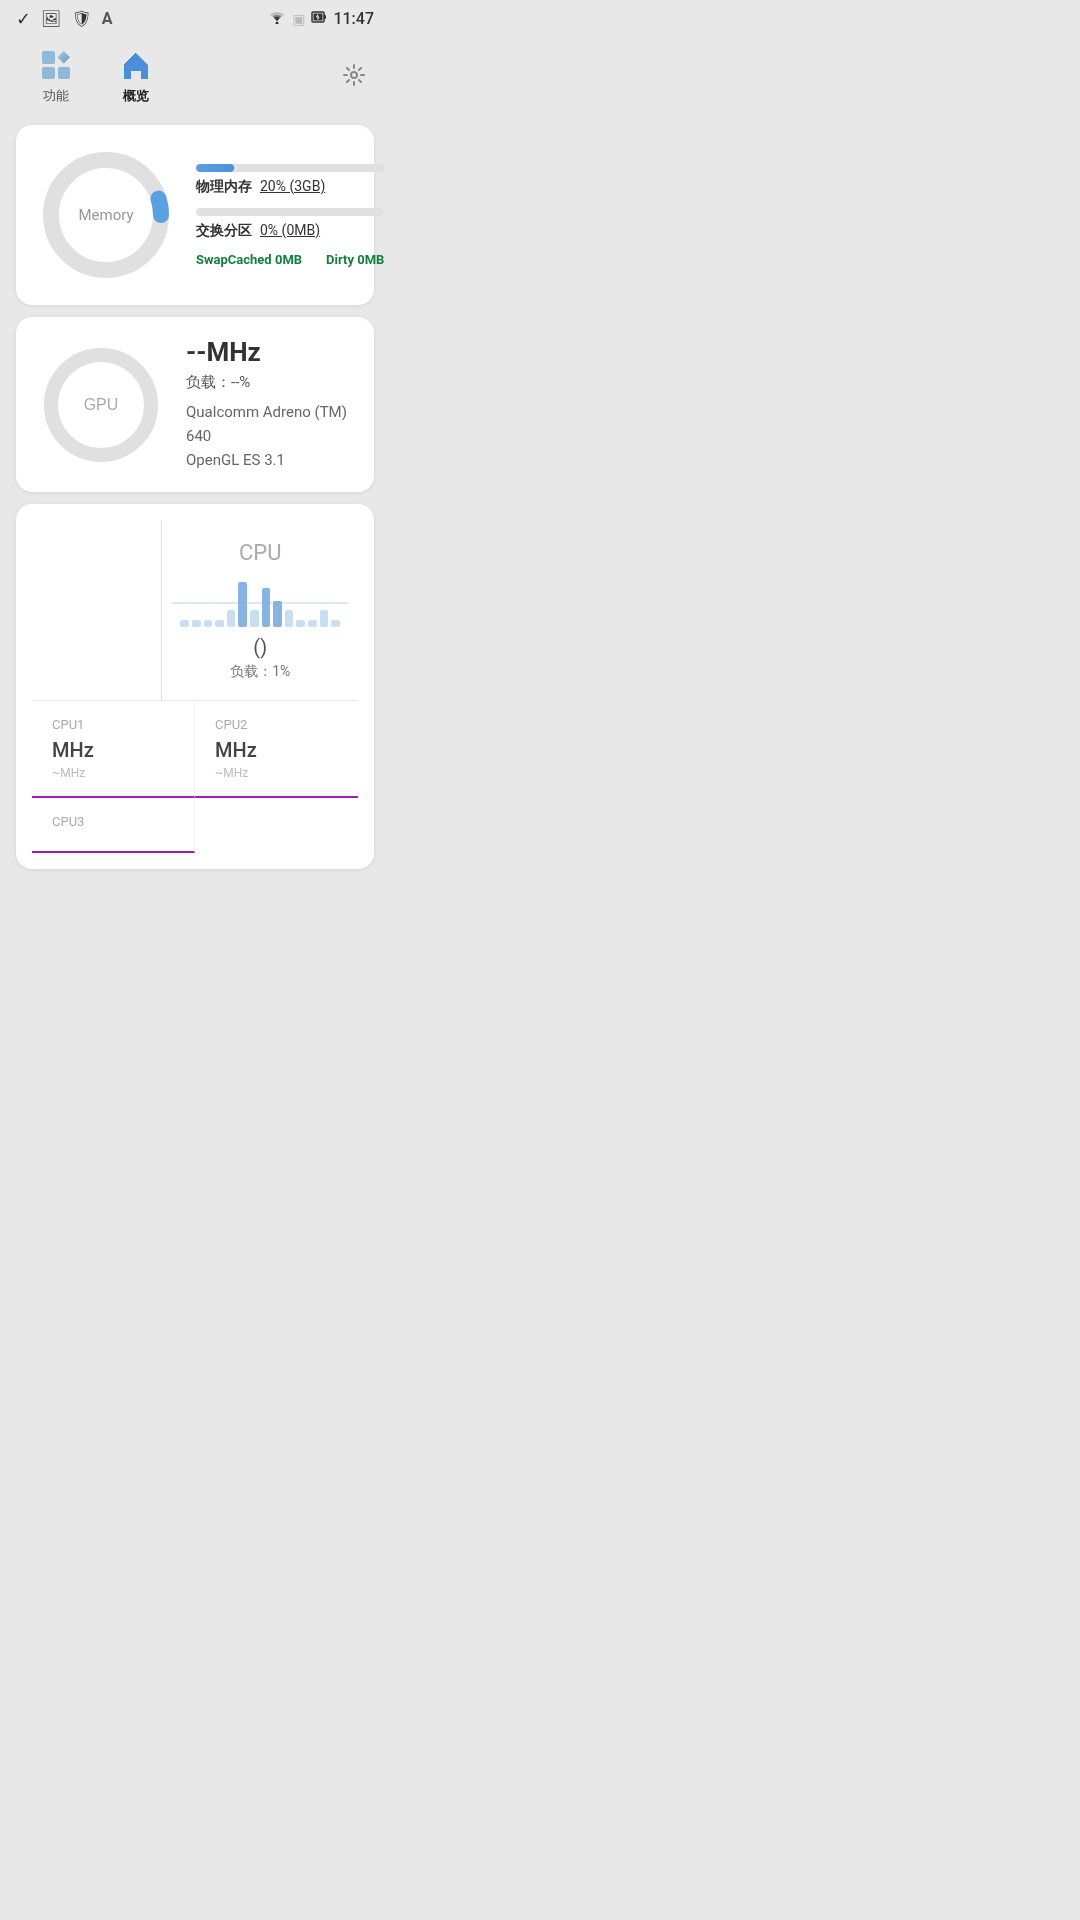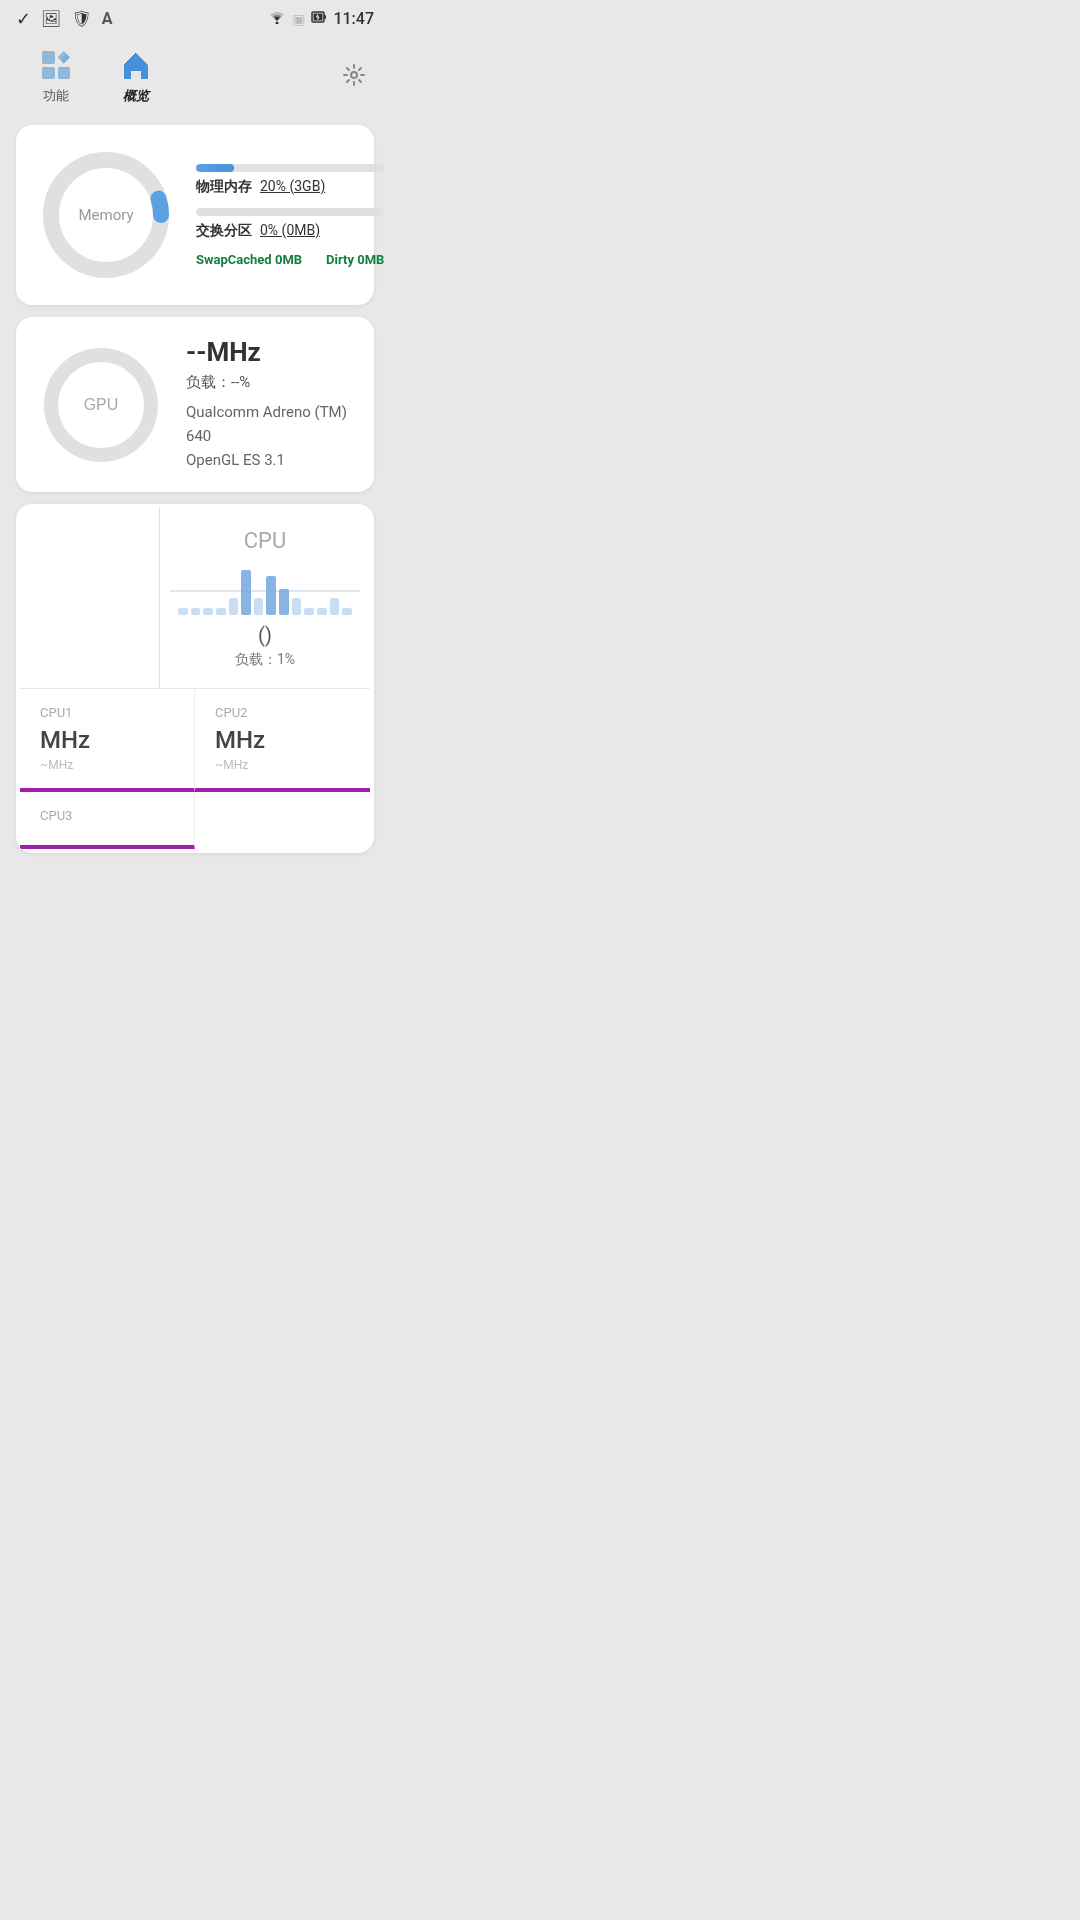--- a/index.html
+++ b/index.html
@@ -58,21 +58,20 @@
       justify-content: center;
     }
     .nav-label {
       font-size: 13px;
       color: #555;
       margin-top: 2px;
     }
     .nav-label.active {
       color: #222;
       font-weight: bold;
-      font-style: italic;
     }
     .nav-spacer { flex: 1; }
     .settings-btn {
       width: 40px;
       height: 40px;
       display: flex;
       align-items: center;
       justify-content: center;
       cursor: pointer;
     }
@@ -203,21 +202,21 @@
       margin-bottom: 8px;
     }
     .gpu-chip {
       font-size: 15px;
       color: #666;
       line-height: 1.6;
     }
 
     
     .cpu-card {
-      padding: 4px;
+      padding: 16px;
       overflow: hidden;
     }
     .cpu-top {
       display: flex;
     }
     .cpu-left-panel {
       width: 40%;
       border-right: 1px solid #e0e0e0;
       min-height: 180px;
     }
@@ -272,33 +271,33 @@
       height: 1px;
       background: #e8e8e8;
     }
     .cpu-cores-grid {
       display: grid;
       grid-template-columns: 1fr 1fr;
       gap: 0;
     }
     .cpu-core {
       padding: 16px 20px;
-      border-bottom: 4px solid #a21caf;
+      border-bottom: 2px solid #a21caf;
       border-right: 1px solid #f0f0f0;
     }
     .cpu-core:nth-child(even) {
       border-right: none;
     }
     .cpu-core-label {
       font-size: 13px;
       color: #aaa;
       margin-bottom: 6px;
     }
     .cpu-core-mhz {
-      font-size: 24px;
+      font-size: 20px;
       color: #444;
       font-weight: 500;
       margin-bottom: 4px;
     }
     .cpu-core-sub {
       font-size: 12px;
       color: #bbb;
     }
   </style>
 </head>

